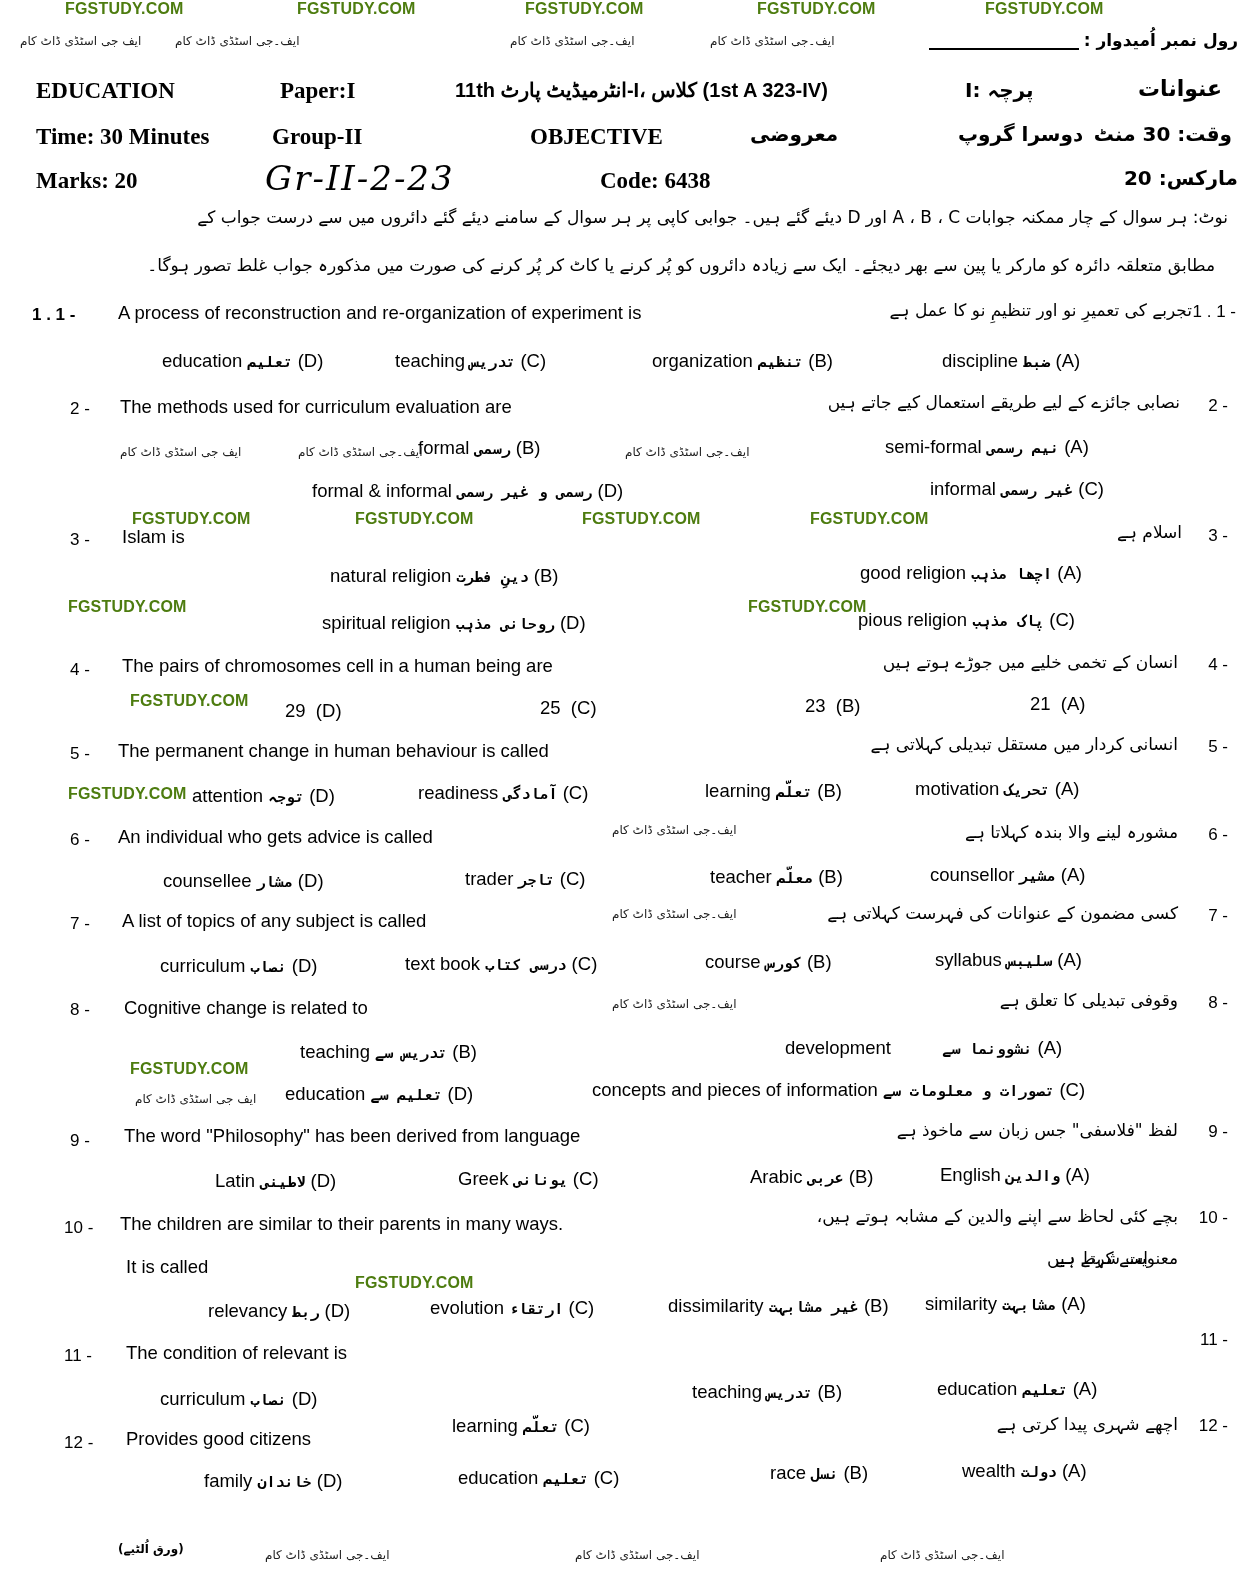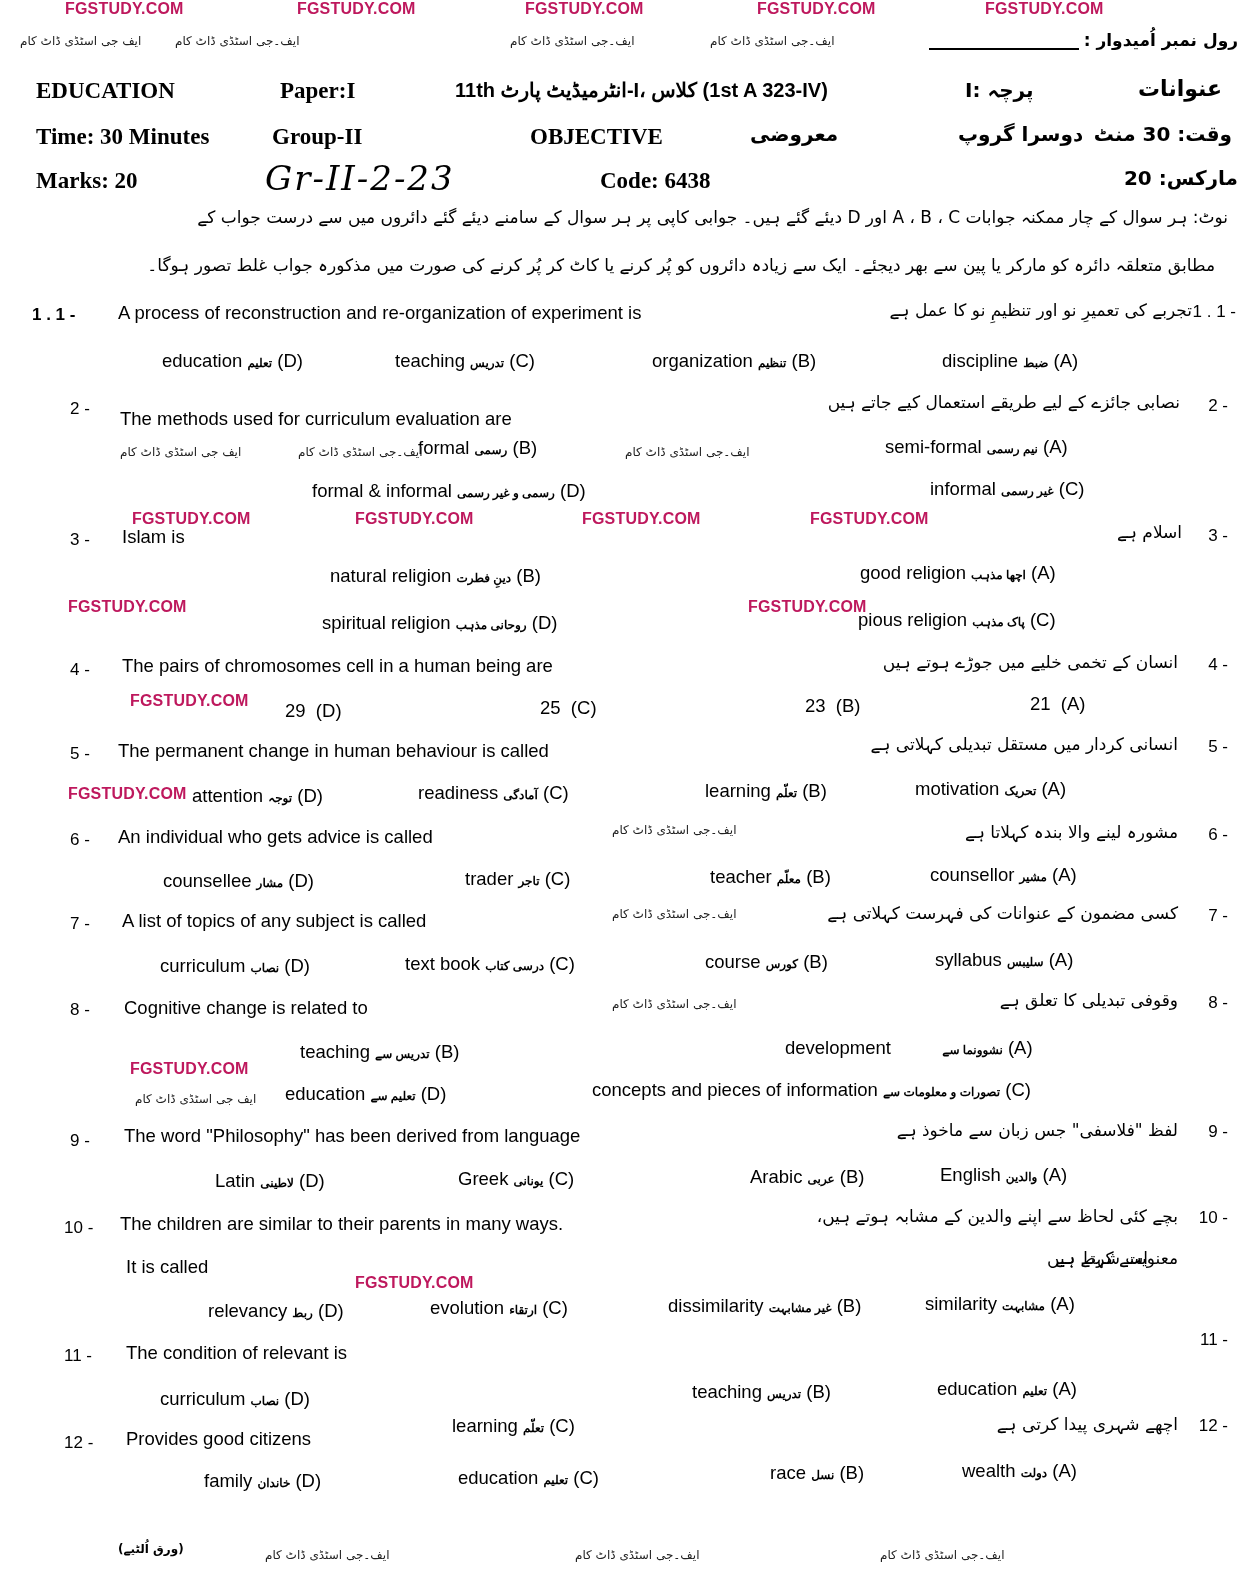--- a/index.html
+++ b/index.html
@@ -1,28 +1,28 @@
 <!DOCTYPE html>
 <html><head>
 <meta charset="utf-8">
 <style>
   html, body { margin: 0; padding: 0; background: #ffffff; }
   body { width: 1250px; height: 1593px; position: relative; overflow: hidden;
          font-family: "Liberation Sans", sans-serif; color: #000; }
   .abs { position: absolute; white-space: nowrap; }
-  .wm { font-family: "Liberation Sans", sans-serif; font-weight: bold; font-size: 16px; color: #be185d; letter-spacing: 0.2px; }
+  .wm { font-family: "Liberation Sans", sans-serif; font-weight: bold; font-size: 16px; color: #4d7c0f; letter-spacing: 0.2px; }
   .wm-ur { font-family: "DejaVu Sans", sans-serif; font-size: 12px; color: #222; direction: rtl; }
   .hdr-en { font-family: "Liberation Serif", serif; font-weight: bold; font-size: 23px; }
   .hdr-ur { font-family: "DejaVu Sans", sans-serif; font-weight: bold; font-size: 20px; direction: rtl; }
   .hdr-mid { font-family: "Liberation Sans", sans-serif; font-weight: bold; font-size: 20px; }
   .q-en { font-family: "Liberation Sans", sans-serif; font-size: 18.5px; }
   .q-num { font-family: "Liberation Sans", sans-serif; font-size: 17px; }
   .q-ur { font-family: "DejaVu Sans", sans-serif; font-size: 17px; direction: rtl; }
   .opt { font-family: "Liberation Sans", sans-serif; font-size: 18.5px; }
-  .opt-ur { font-family: Liberation Sans, sans-serif; font-size: 12px; font-weight: bold; }
+  .opt-ur { font-family: Liberation Mono, monospace; font-size: 15px; font-weight: bold; }
   .note-ur { font-family: "DejaVu Sans", sans-serif; font-size: 17px; direction: rtl; text-align: right; }
   .hand { font-family: "DejaVu Serif", serif; font-style: italic; font-size: 34px; letter-spacing: 2px; }
   .blank-line { display: inline-block; width: 150px; border-bottom: 2px solid #000; vertical-align: bottom; }
 </style>
 </head>
 <body>
 
 <div class="abs wm" style="left:65px;top:0px;">FGSTUDY.COM</div>
 <div class="abs wm" style="left:297px;top:0px;">FGSTUDY.COM</div>
 <div class="abs wm" style="left:525px;top:0px;">FGSTUDY.COM</div>
@@ -62,21 +62,21 @@
 <div class="abs q-num" style="left:32px;top:305px;font-weight:bold;">1 . 1 -</div>
 <div class="abs q-en" style="left:118px;top:302px;">A process of reconstruction and re-organization of experiment is</div>
 <div class="abs q-ur" style="right:58px;top:300px;">تجربے کی تعمیرِ نو اور تنظیمِ نو کا عمل ہے</div>
 <div class="abs q-num" style="right:14px;top:302px;">1 . 1 -</div>
 <div class="abs opt" style="left:162px;top:350px;"><span>education</span> <span class="opt-ur">تعلیم</span> <span>(D)</span></div>
 <div class="abs opt" style="left:395px;top:350px;"><span>teaching</span> <span class="opt-ur">تدریس</span> <span>(C)</span></div>
 <div class="abs opt" style="left:652px;top:350px;"><span>organization</span> <span class="opt-ur">تنظیم</span> <span>(B)</span></div>
 <div class="abs opt" style="left:942px;top:350px;"><span>discipline</span> <span class="opt-ur">ضبط</span> <span>(A)</span></div>
 
 <div class="abs q-num" style="left:70px;top:399px;">2 -</div>
-<div class="abs q-en" style="left:120px;top:408px;">The methods used for curriculum evaluation are</div>
+<div class="abs q-en" style="left:120px;top:396px;">The methods used for curriculum evaluation are</div>
 <div class="abs q-ur" style="right:70px;top:392px;">نصابی جائزے کے لیے طریقے استعمال کیے جاتے ہیں</div>
 <div class="abs q-num" style="right:22px;top:396px;">2 -</div>
 <div class="abs opt" style="left:418px;top:437px;"><span>formal</span> <span class="opt-ur">رسمی</span> <span>(B)</span></div>
 <div class="abs opt" style="left:885px;top:436px;"><span>semi-formal</span> <span class="opt-ur">نیم رسمی</span> <span>(A)</span></div>
 <div class="abs opt" style="left:312px;top:480px;"><span>formal &amp; informal</span> <span class="opt-ur">رسمی و غیر رسمی</span> <span>(D)</span></div>
 <div class="abs opt" style="left:930px;top:478px;"><span>informal</span> <span class="opt-ur">غیر رسمی</span> <span>(C)</span></div>
 <div class="abs wm-ur" style="left:120px;top:445px;">ایف جی اسٹڈی ڈاٹ کام</div>
 <div class="abs wm-ur" style="left:298px;top:445px;">ایف۔جی اسٹڈی ڈاٹ کام</div>
 <div class="abs wm-ur" style="left:625px;top:445px;">ایف۔جی اسٹڈی ڈاٹ کام</div>
 

